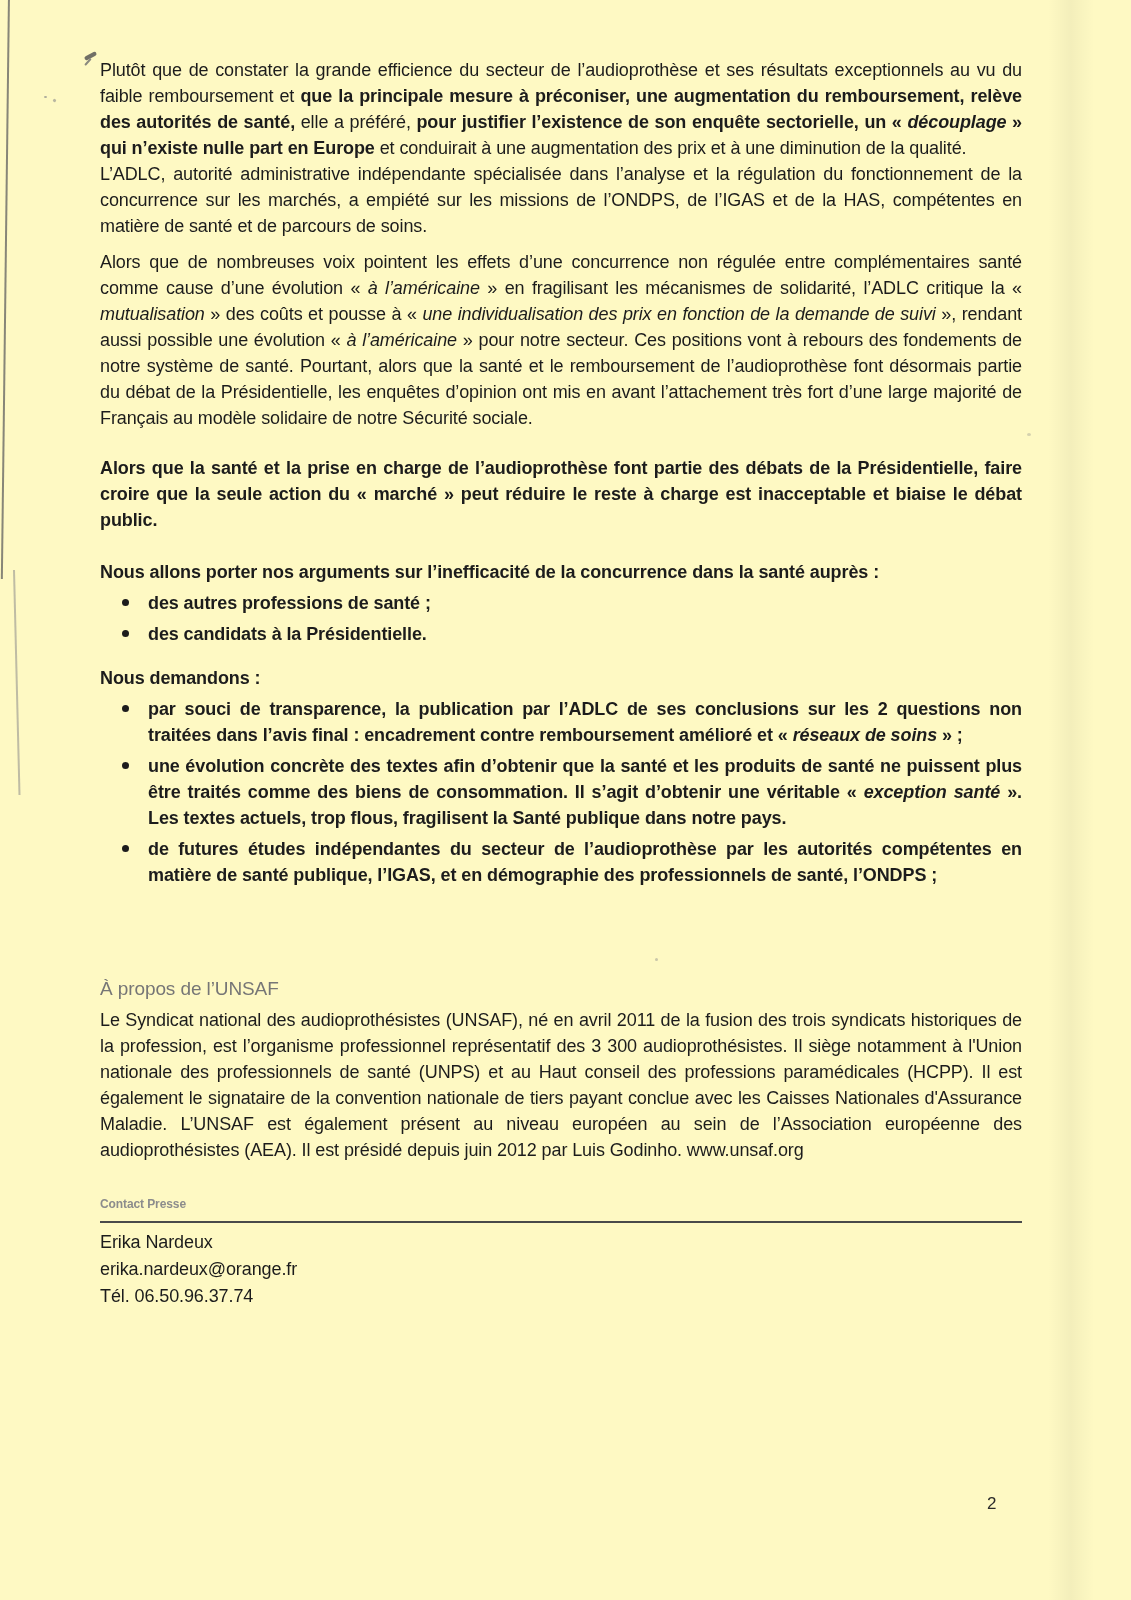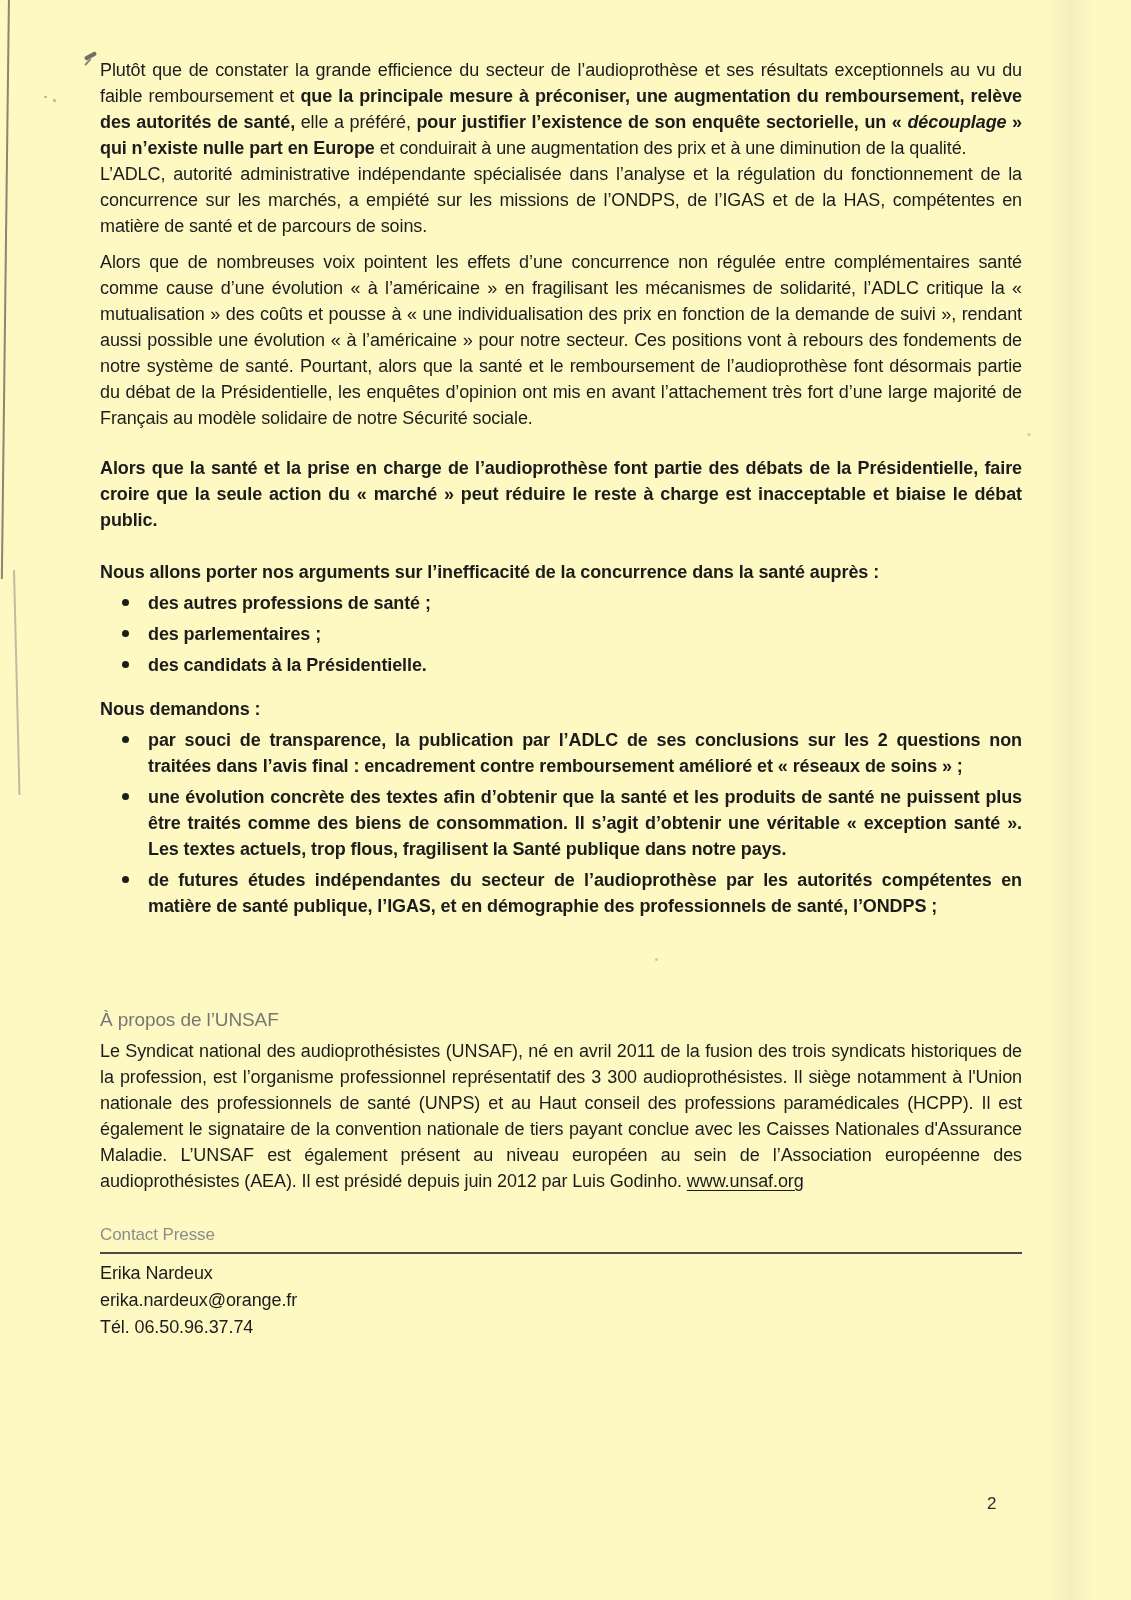--- a/index.html
+++ b/index.html
@@ -9,42 +9,42 @@
     font-family:"Liberation Sans", sans-serif;
     color:#1c1c1c;
   }
   .content{
     position:absolute; left:100px; top:57px; width:922px;
     font-size:18px; line-height:26px; letter-spacing:-0.1px;
     text-align:justify;
   }
   p{margin:0;}
   .b{font-weight:bold;}
-  .i{}
+  .i{font-style:italic;}
   .bi{font-weight:bold; font-style:italic;}
   .h-black{font-weight:bold; margin-top:14px;}
   .p-after-h{margin-top:10px;}
   .p-bold{font-weight:bold; margin-top:24px;}
   .list-intro{font-weight:bold; margin-top:26px;}
   .list-intro2{font-weight:bold; margin-top:18px;}
   .bullet-item{
     display:flex; margin-top:5px; font-weight:bold;justify-content:center;
   }
   .bullet-dot{
     flex:0 0 auto; width:7px; height:7px; border-radius:50%;
     background:#1c1c1c; margin:9px 0 0 22px;
   }
   .bullet-text{flex:1 1 auto; margin-left:19px; text-align:justify;}
   .about-heading{
     color:#767676; font-weight:normal; font-size:19px; margin-top:88px;
   }
   .about-body{margin-top:5px;}
-  .link{text-decoration:underline; text-underline-offset:3px;}
+  .link{text-underline-offset:3px;}
   .press-heading{
-    color:#8c8c8c; font-weight:normal; font-size:17px; margin-top:28px;
+    color:#8c8c8c; font-weight:bold; font-size:12px; margin-top:28px;
   }
   .press-rule{
     border:none; border-top:2px solid #4a4a4a; margin:4px 0 6px 0;
   }
   .press-lines{line-height:27px;}
   .page-number{
     position:absolute; left:987px; top:1494px; font-size:17px; color:#2a2a2a;
   }
   
   .edge-line1{
@@ -100,24 +100,20 @@
     <p class="p-bold">Alors que la santé et la prise en charge de l’audioprothèse font partie des débats de la Présidentielle, faire croire que la seule action du « marché » peut réduire le reste à charge est inacceptable et biaise le débat public.</p>
 
     <p class="list-intro">Nous allons porter nos arguments sur l’inefficacité de la concurrence dans la santé auprès :</p>
 
     <div class="bullet-item">
       <span class="bullet-dot"></span>
       <span class="bullet-text">des autres professions de santé ;</span>
     </div>
     <div class="bullet-item">
       <span class="bullet-dot"></span>
-      <span class="bullet-text">des parlementaires ;</span>
-    </div>
-    <div class="bullet-item">
-      <span class="bullet-dot"></span>
       <span class="bullet-text">des candidats à la Présidentielle.</span>
     </div>
 
     <p class="list-intro2">Nous demandons :</p>
 
     <div class="bullet-item">
       <span class="bullet-dot"></span>
       <span class="bullet-text"><span>par souci de transparence, la publication par l’ADLC de ses conclusions sur les 2 questions non traitées dans l’avis final : encadrement contre remboursement amélioré et « </span><span class="i">réseaux de soins</span><span> » ;</span></span>
     </div>
     <div class="bullet-item">

